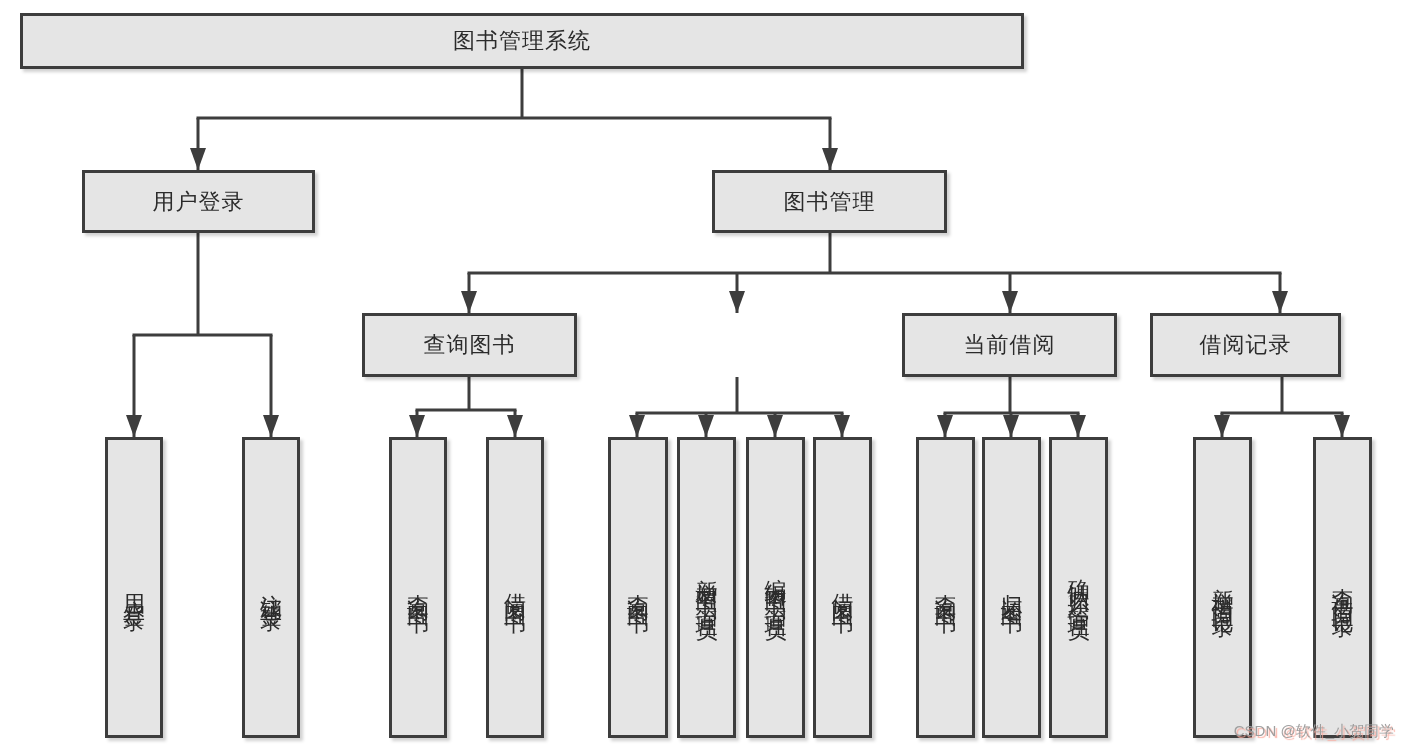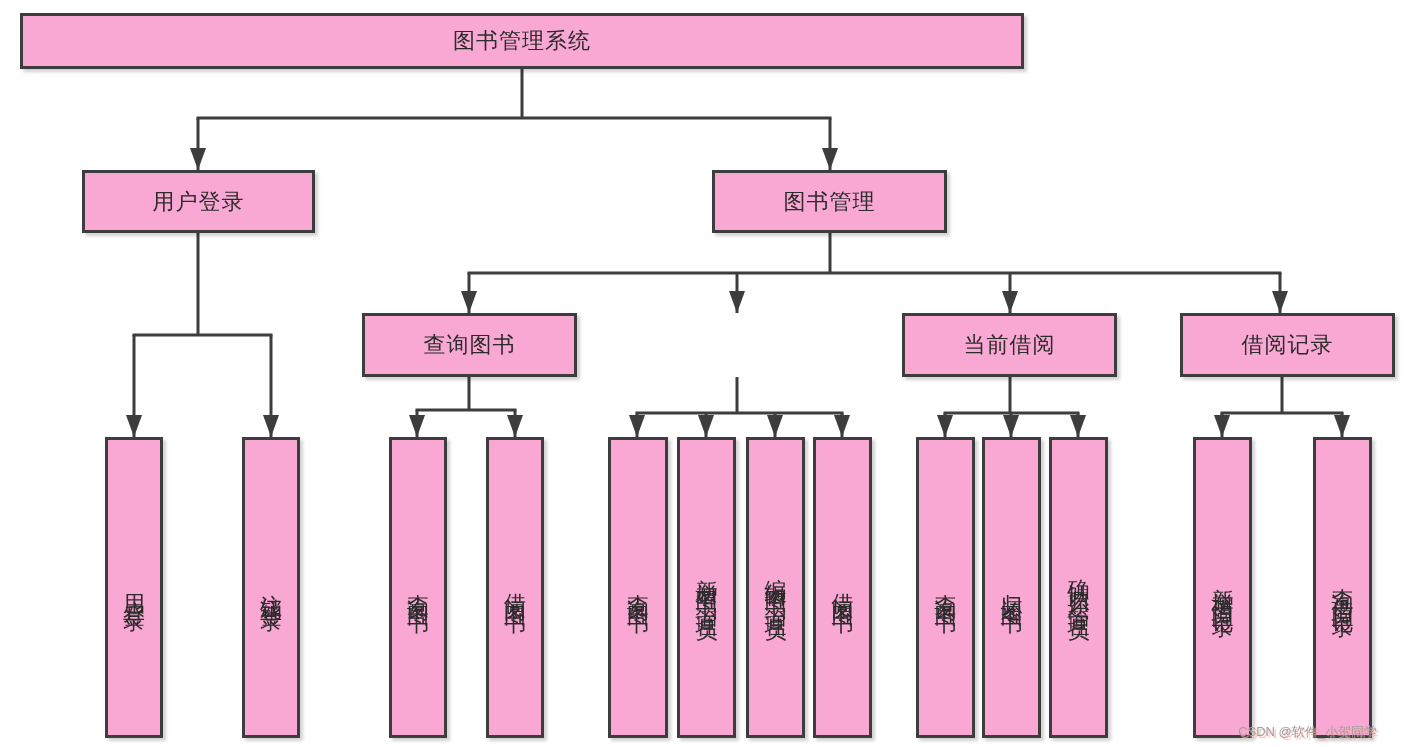--- a/index.html
+++ b/index.html
@@ -31,21 +31,21 @@
     stroke-width: 3;
     fill: none;
   }
   svg.connectors .arrowhead {
     fill: var(--line);
     stroke: none;
   }
   .node {
     position: absolute;
     border: 3px solid var(--line);
-    background: #f9a8d4;
+    background: #e5e5e5;
     box-shadow: 3px 3px 3px rgba(0,0,0,0.18);
     display: flex;
     align-items: center;
     justify-content: center;
     color: var(--text);
   }
   .node .label {
     font-size: 22px;
     letter-spacing: 1px;
     white-space: nowrap;
@@ -58,41 +58,41 @@
   }
   
   .n-root            { left: 20px;   top: 13px;  width: 1004px; height: 56px; }
   
   .n-user-login      { left: 82px;   top: 170px; width: 233px;  height: 63px; }
   .n-book-mgmt       { left: 712px;  top: 170px; width: 235px;  height: 63px; }
   
   .n-new-books       { left: 362px;  top: 313px; width: 215px;  height: 64px; }
   .n-book-borrow     { left: 630px;  top: 313px; width: 215px;  height: 64px; }
   .n-current-borrow  { left: 902px;  top: 313px; width: 215px;  height: 64px; text-align: center; }
-  .n-borrow-records  { left: 1180px; top: 313px; width: 215px;  height: 64px; }
+  .n-borrow-records  { left: 1150px; top: 313px; width: 191px;  height: 64px; }
   
   .leaf              { top: 437px;  height: 301px; }
   .n-leaf-user-login { left: 105px;  width: 58px; }
   .n-leaf-logout     { left: 242px;  width: 58px; }
   .n-leaf-nb-query   { left: 389px;  width: 58px; }
   .n-leaf-nb-borrow  { left: 486px;  width: 58px; }
   .n-leaf-bb-query   { left: 608px;  width: 60px; }
   .n-leaf-bb-add     { left: 677px;  width: 59px; }
   .n-leaf-bb-edit    { left: 746px;  width: 59px; }
   .n-leaf-bb-borrow  { left: 813px;  width: 59px; }
   .n-leaf-cb-query   { left: 916px;  width: 59px; }
   .n-leaf-cb-return  { left: 982px;  width: 59px; }
   .n-leaf-cb-confirm { left: 1049px; width: 59px; }
   .n-leaf-br-add     { left: 1193px; width: 59px; }
   .n-leaf-br-query   { left: 1313px; width: 59px; }
   .watermark {
     position: absolute;
-    right: 28px;
+    right: 11px;
     bottom: 6px;
-    font-size: 13px;
+    font-size: 15px;
     color: var(--watermark);
     text-shadow: 2px 2px 1px rgba(250, 168, 155, 0.85);
     white-space: nowrap;
   }
 </style>
 </head>
 <body>
 
 <div class="canvas">
 

